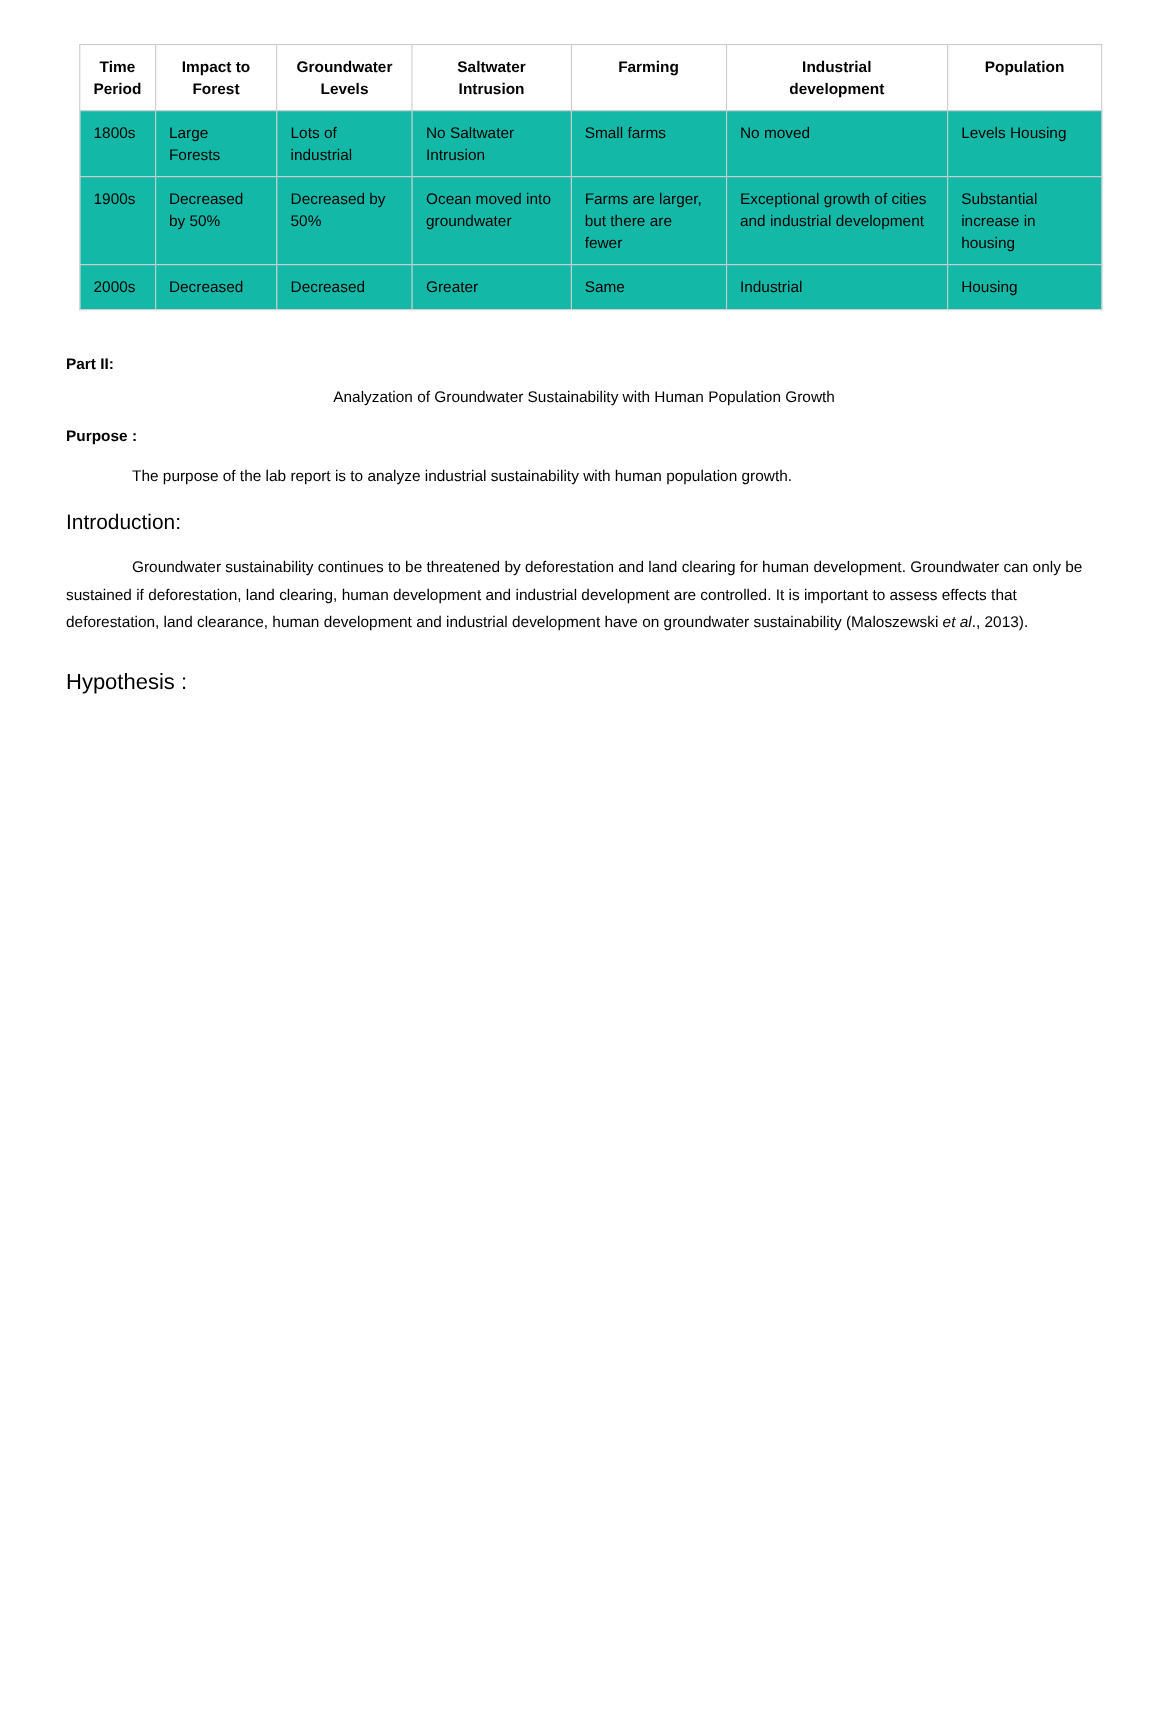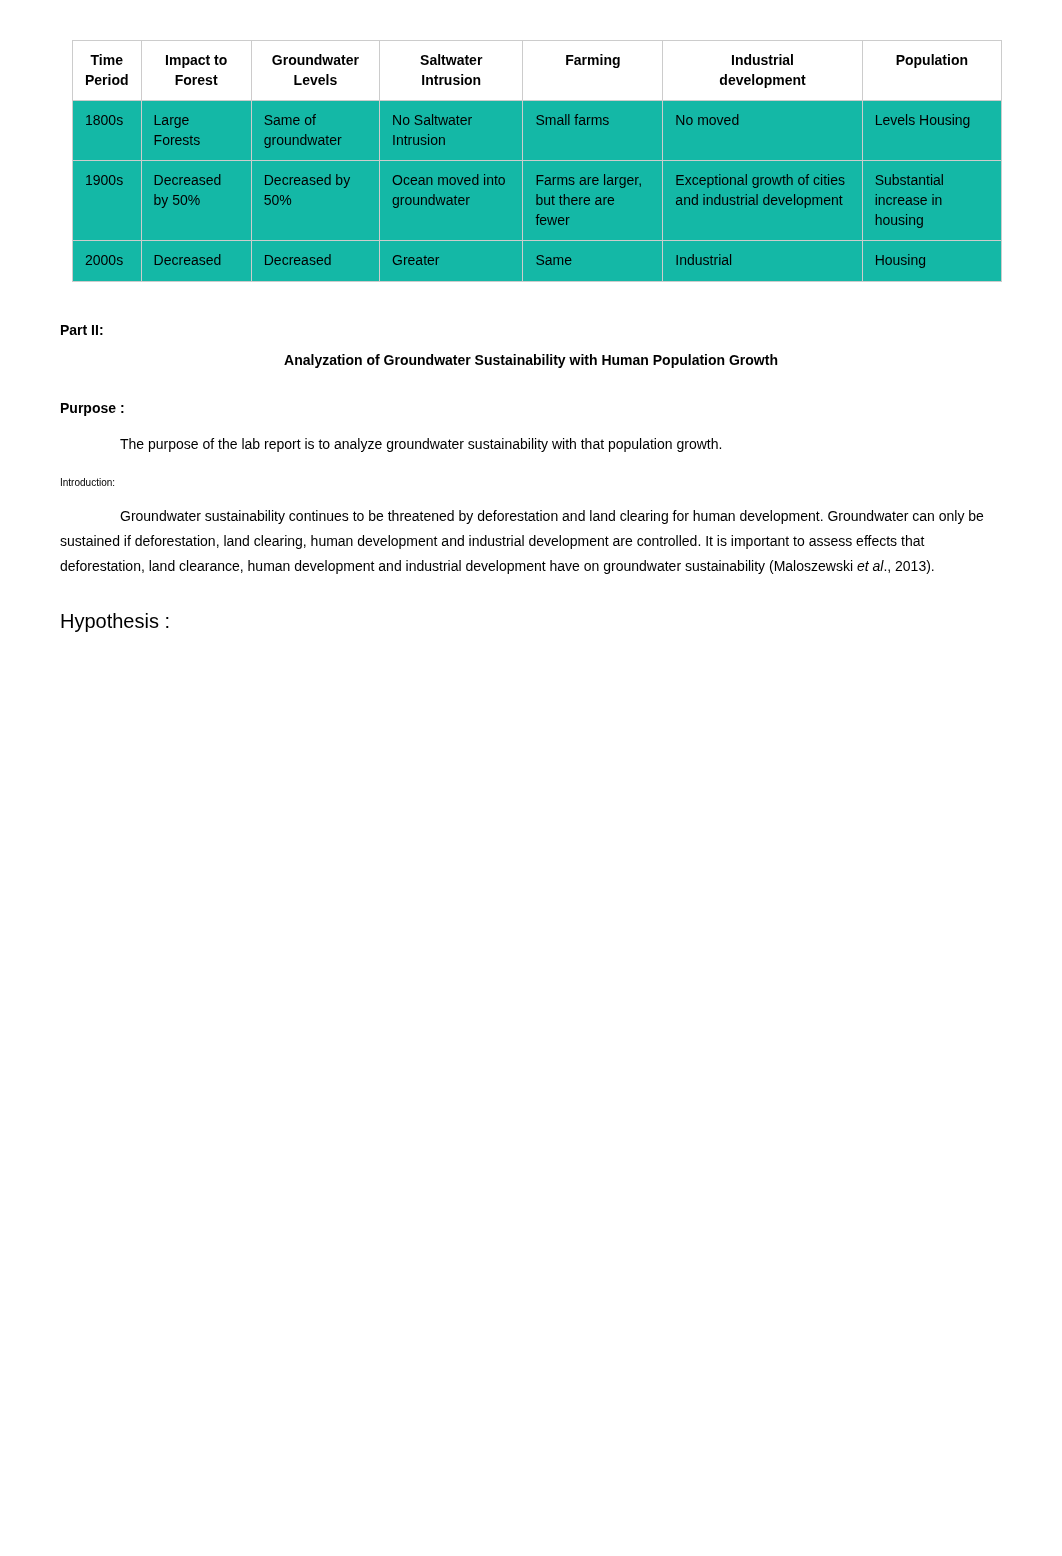--- a/index.html
+++ b/index.html
@@ -45,23 +45,23 @@
       background: #14b8a6;
     }
 
     .section {
       margin-top: 30px;
       margin-bottom: 10px;
     }
 
     .section-subtitle {
       font-size: 14px;
-      font-weight: bold;
+      font-weight: normal;
       text-align: center;
-      margin-bottom: 32px;
+      margin-bottom: 20px;
     }
 
     .body-text {
       font-size: 14px;
       line-height: 1.8;
       margin-bottom: 14px;
       text-indent: 60px;
     }
 
     .italic {
@@ -76,21 +76,21 @@
     }
 
     .purpose-heading {
       font-size: 14px;
       font-weight: bold;
       margin-top: 20px;
       margin-bottom: 16px;
     }
 
     .intro-heading {
-      font-size: 10px;
+      font-size: 19px;
       font-weight: normal;
       margin-top: 20px;
       margin-bottom: 16px;
     }
 
     .hypothesis-heading {
       font-size: 20px;
       font-weight: normal;
       margin-top: 30px;
       margin-bottom: 16px;
@@ -128,21 +128,21 @@
     </thead>
     <tbody>
       <tr>
         <td>
           <span>1800s</span>
         </td>
         <td>
           <span>Large Forests</span>
         </td>
         <td>
-          <span>Same of groundwater</span>
+          <span>Lots of industrial</span>
         </td>
         <td>
           <span>No Saltwater Intrusion</span>
         </td>
         <td>
           <span>Small farms</span>
         </td>
         <td>
           <span>No moved</span>
         </td>
@@ -200,21 +200,21 @@
   </table>
 </div>
 
 <div class="section">
   <p class="part-heading">Part II:</p>
 
   <p class="section-subtitle">Analyzation of Groundwater Sustainability with Human Population Growth</p>
 
   <p class="purpose-heading">Purpose :</p>
 
-  <p class="body-text">The purpose of the lab report is to analyze groundwater sustainability with that population growth.</p>
+  <p class="body-text">The purpose of the lab report is to analyze industrial sustainability with human population growth.</p>
 
   <p class="intro-heading">Introduction:</p>
 
   <p class="body-text">
     <span>Groundwater sustainability continues to be threatened by deforestation and land clearing for human development. Groundwater can only be sustained if deforestation, land clearing, human development and industrial development are controlled. It is important to assess effects that deforestation, land clearance, human development and industrial development have on groundwater sustainability (Maloszewski </span><span class="italic">et al</span><span>., 2013).</span>
   </p>
 
   <p class="hypothesis-heading">Hypothesis :</p>
 </div>
 

